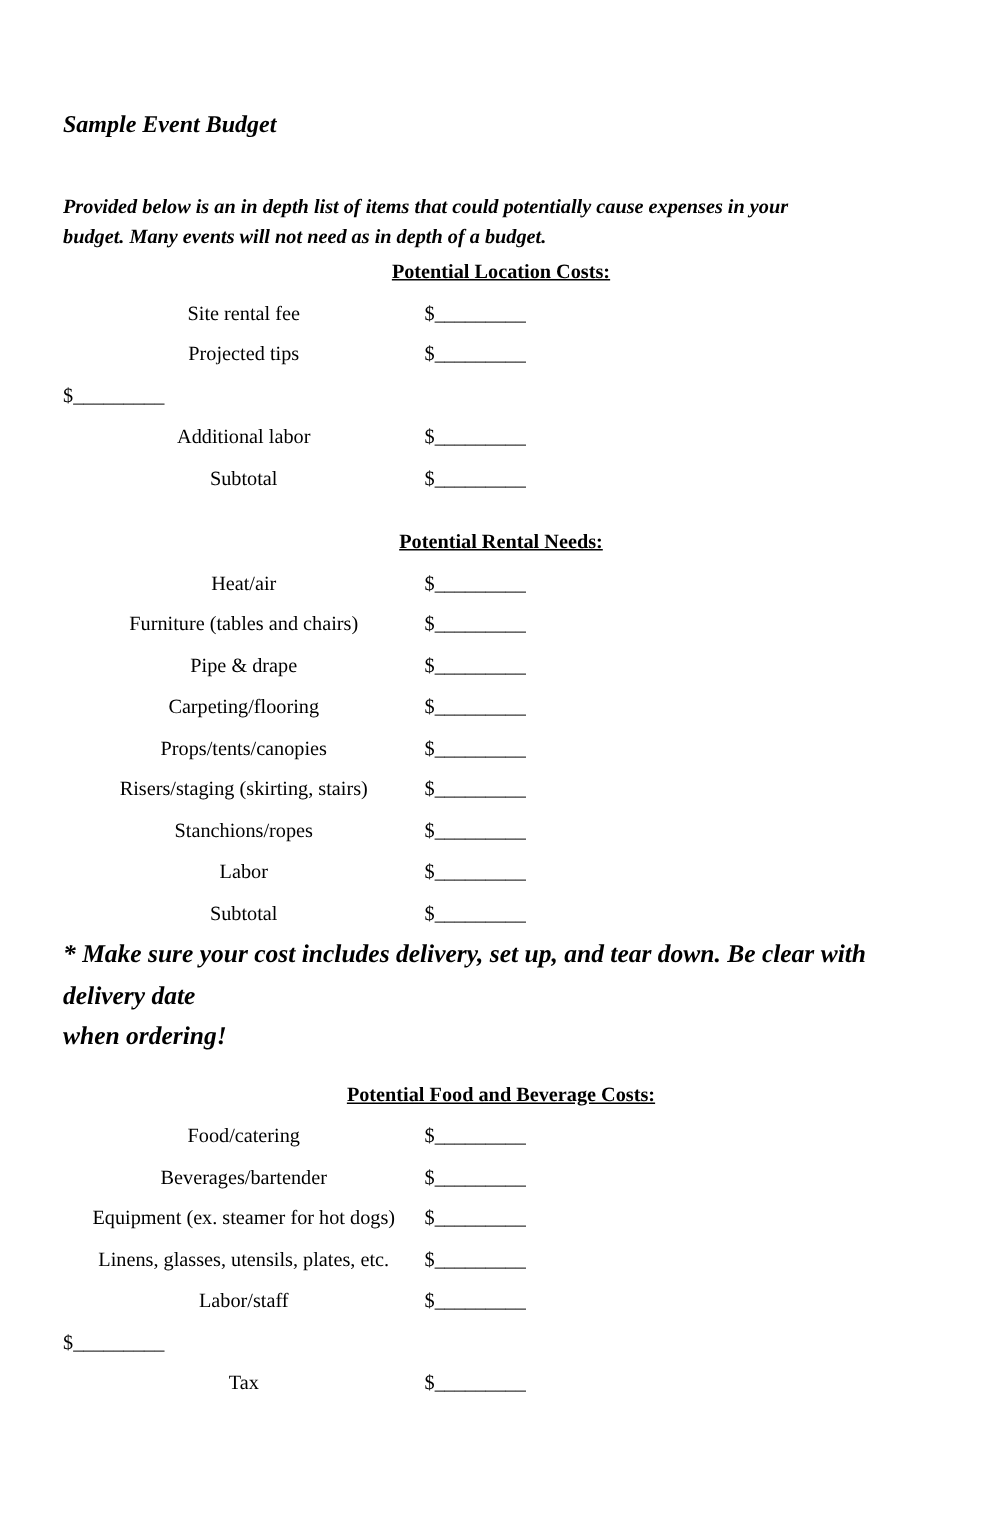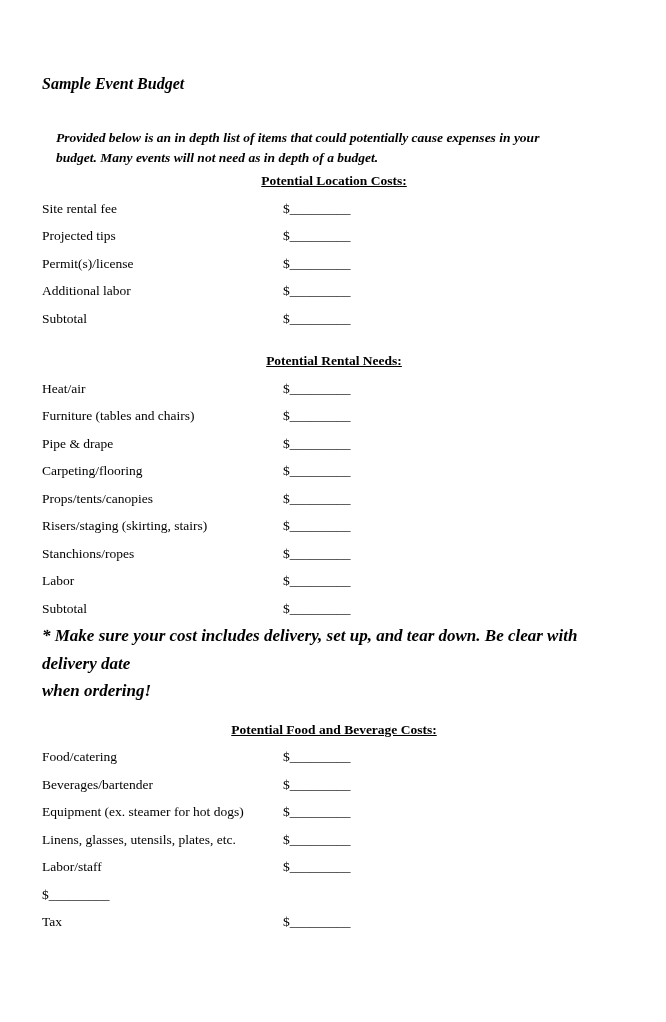--- a/index.html
+++ b/index.html
@@ -19,39 +19,38 @@
     line-height: 28px;
     font-weight: bold;
     font-style: italic;
     margin: 0 0 30px 0;
   }
   .intro-line {
     font-size: 13.5px;
     line-height: 19.5px;
     font-weight: bold;
     font-style: italic;
-    margin-left: 14px;
   }
   .section { margin: 0; }
   .section-rental { margin-top: 15px; }
   .section-food { margin-top: 11px; }
   .section-heading {
     font-size: 13.5px;
     line-height: 27.5px;
     font-weight: bold;
     text-decoration: underline;
     margin: 0;
     text-align: center;
   }
   .budget-row {
     display: flex;
     font-size: 13.5px;
     line-height: 27.5px;
   }
-  .item-label { min-width: 241px; flex-shrink: 0; }
+  .item-label { min-width: 241px; flex-shrink: 0; text-align: center; }
   .amount-blank { white-space: pre; }
   .note-line {
     font-size: 17px;
     line-height: 27.5px;
     font-weight: bold;
     font-style: italic;
   }
 </style>
 </head>
 <body>
@@ -69,21 +68,20 @@
     <h2 class="section-heading">Potential Location Costs:</h2>
     <div class="budget-row">
       <span class="item-label">Site rental fee</span>
       <span class="amount-blank">$_________</span>
     </div>
     <div class="budget-row">
       <span class="item-label">Projected tips</span>
       <span class="amount-blank">$_________</span>
     </div>
     <div class="budget-row">
-      <span class="item-label">Permit(s)/license</span>
       <span class="amount-blank">$_________</span>
     </div>
     <div class="budget-row">
       <span class="item-label">Additional labor</span>
       <span class="amount-blank">$_________</span>
     </div>
     <div class="budget-row">
       <span class="item-label">Subtotal</span>
       <span class="amount-blank">$_________</span>
     </div>

